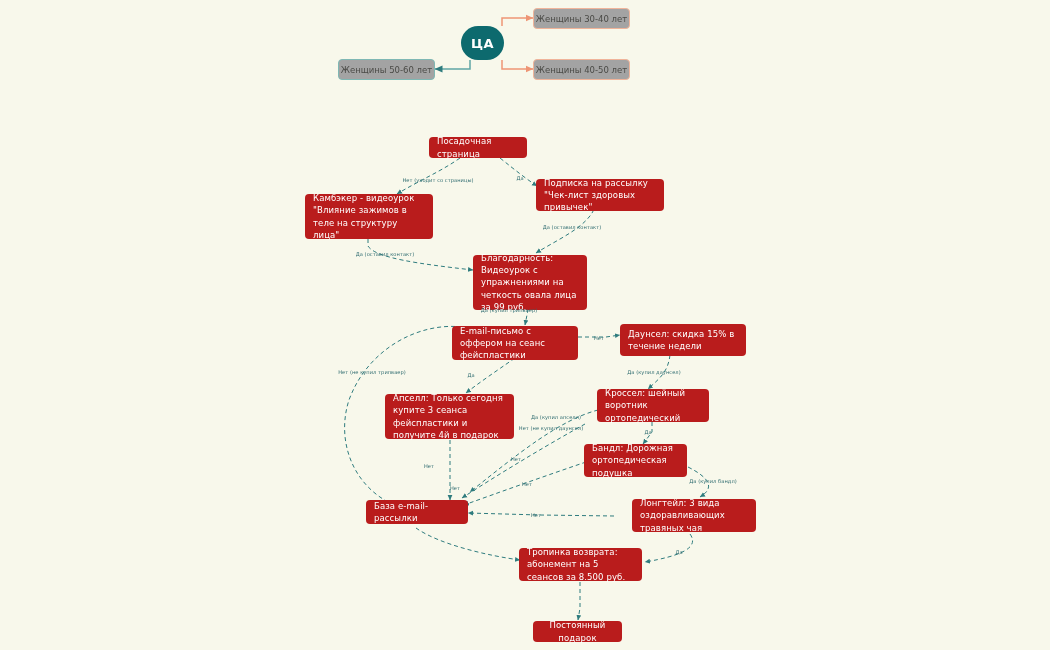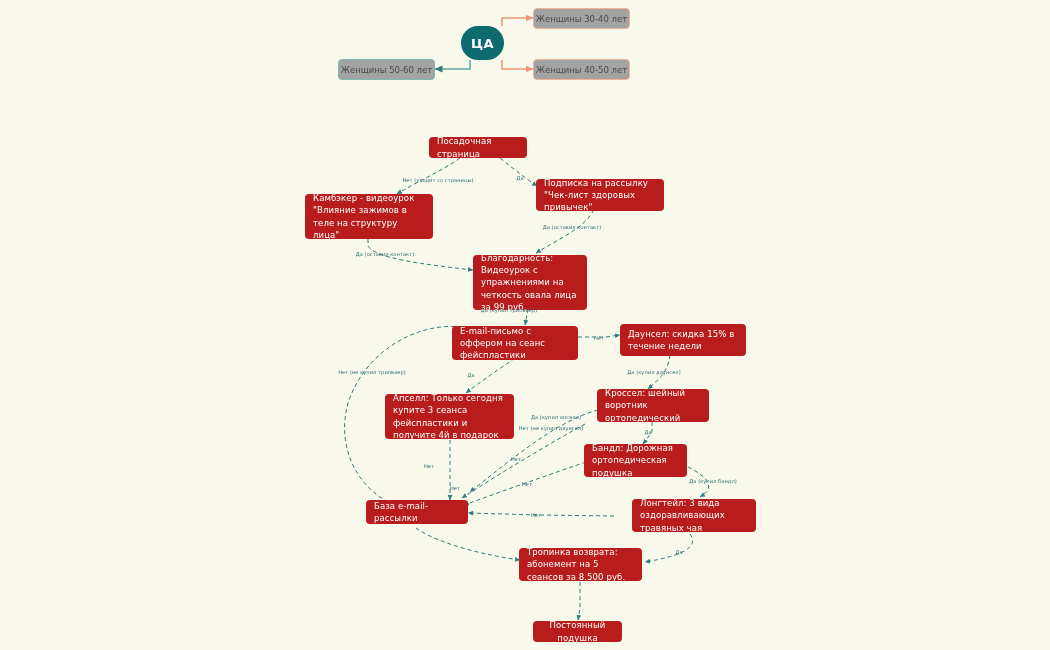--- a/index.html
+++ b/index.html
@@ -168,21 +168,21 @@
 
   <div class="node n-fill" style="left:614px;top:499px;width:124px;height:33px;margin-left:18px;">
     <span class="txt">Лонгтейл: 3 вида оздоравливающих травяных чая</span>
   </div>
 
   <div class="node n-fill" style="left:519px;top:548px;width:123px;height:33px;">
     <span class="txt">Тропинка возврата: абонемент на 5 сеансов за 8.500 руб.</span>
   </div>
 
   <div class="node n-fill" style="left:533px;top:621px;width:89px;height:21px;">
-    <span class="txt" style="text-align:center">Постоянный подушка</span>
+    <span class="txt" style="text-align:center">Постоянный подарок</span>
   </div>
 
   <div class="elabel" style="left:438px;top:180px;">Нет (уходит со страницы)</div>
   <div class="elabel" style="left:520px;top:178px;">Да</div>
   <div class="elabel" style="left:572px;top:227px;">Да (оставил контакт)</div>
   <div class="elabel" style="left:385px;top:254px;">Да (оставил контакт)</div>
   <div class="elabel" style="left:509px;top:310px;">Да (купил трипваер)</div>
   <div class="elabel" style="left:372px;top:372px;">Нет (не купил трипваер)</div>
   <div class="elabel" style="left:599px;top:338px;">Нет</div>
   <div class="elabel" style="left:471px;top:375px;">Да</div>

